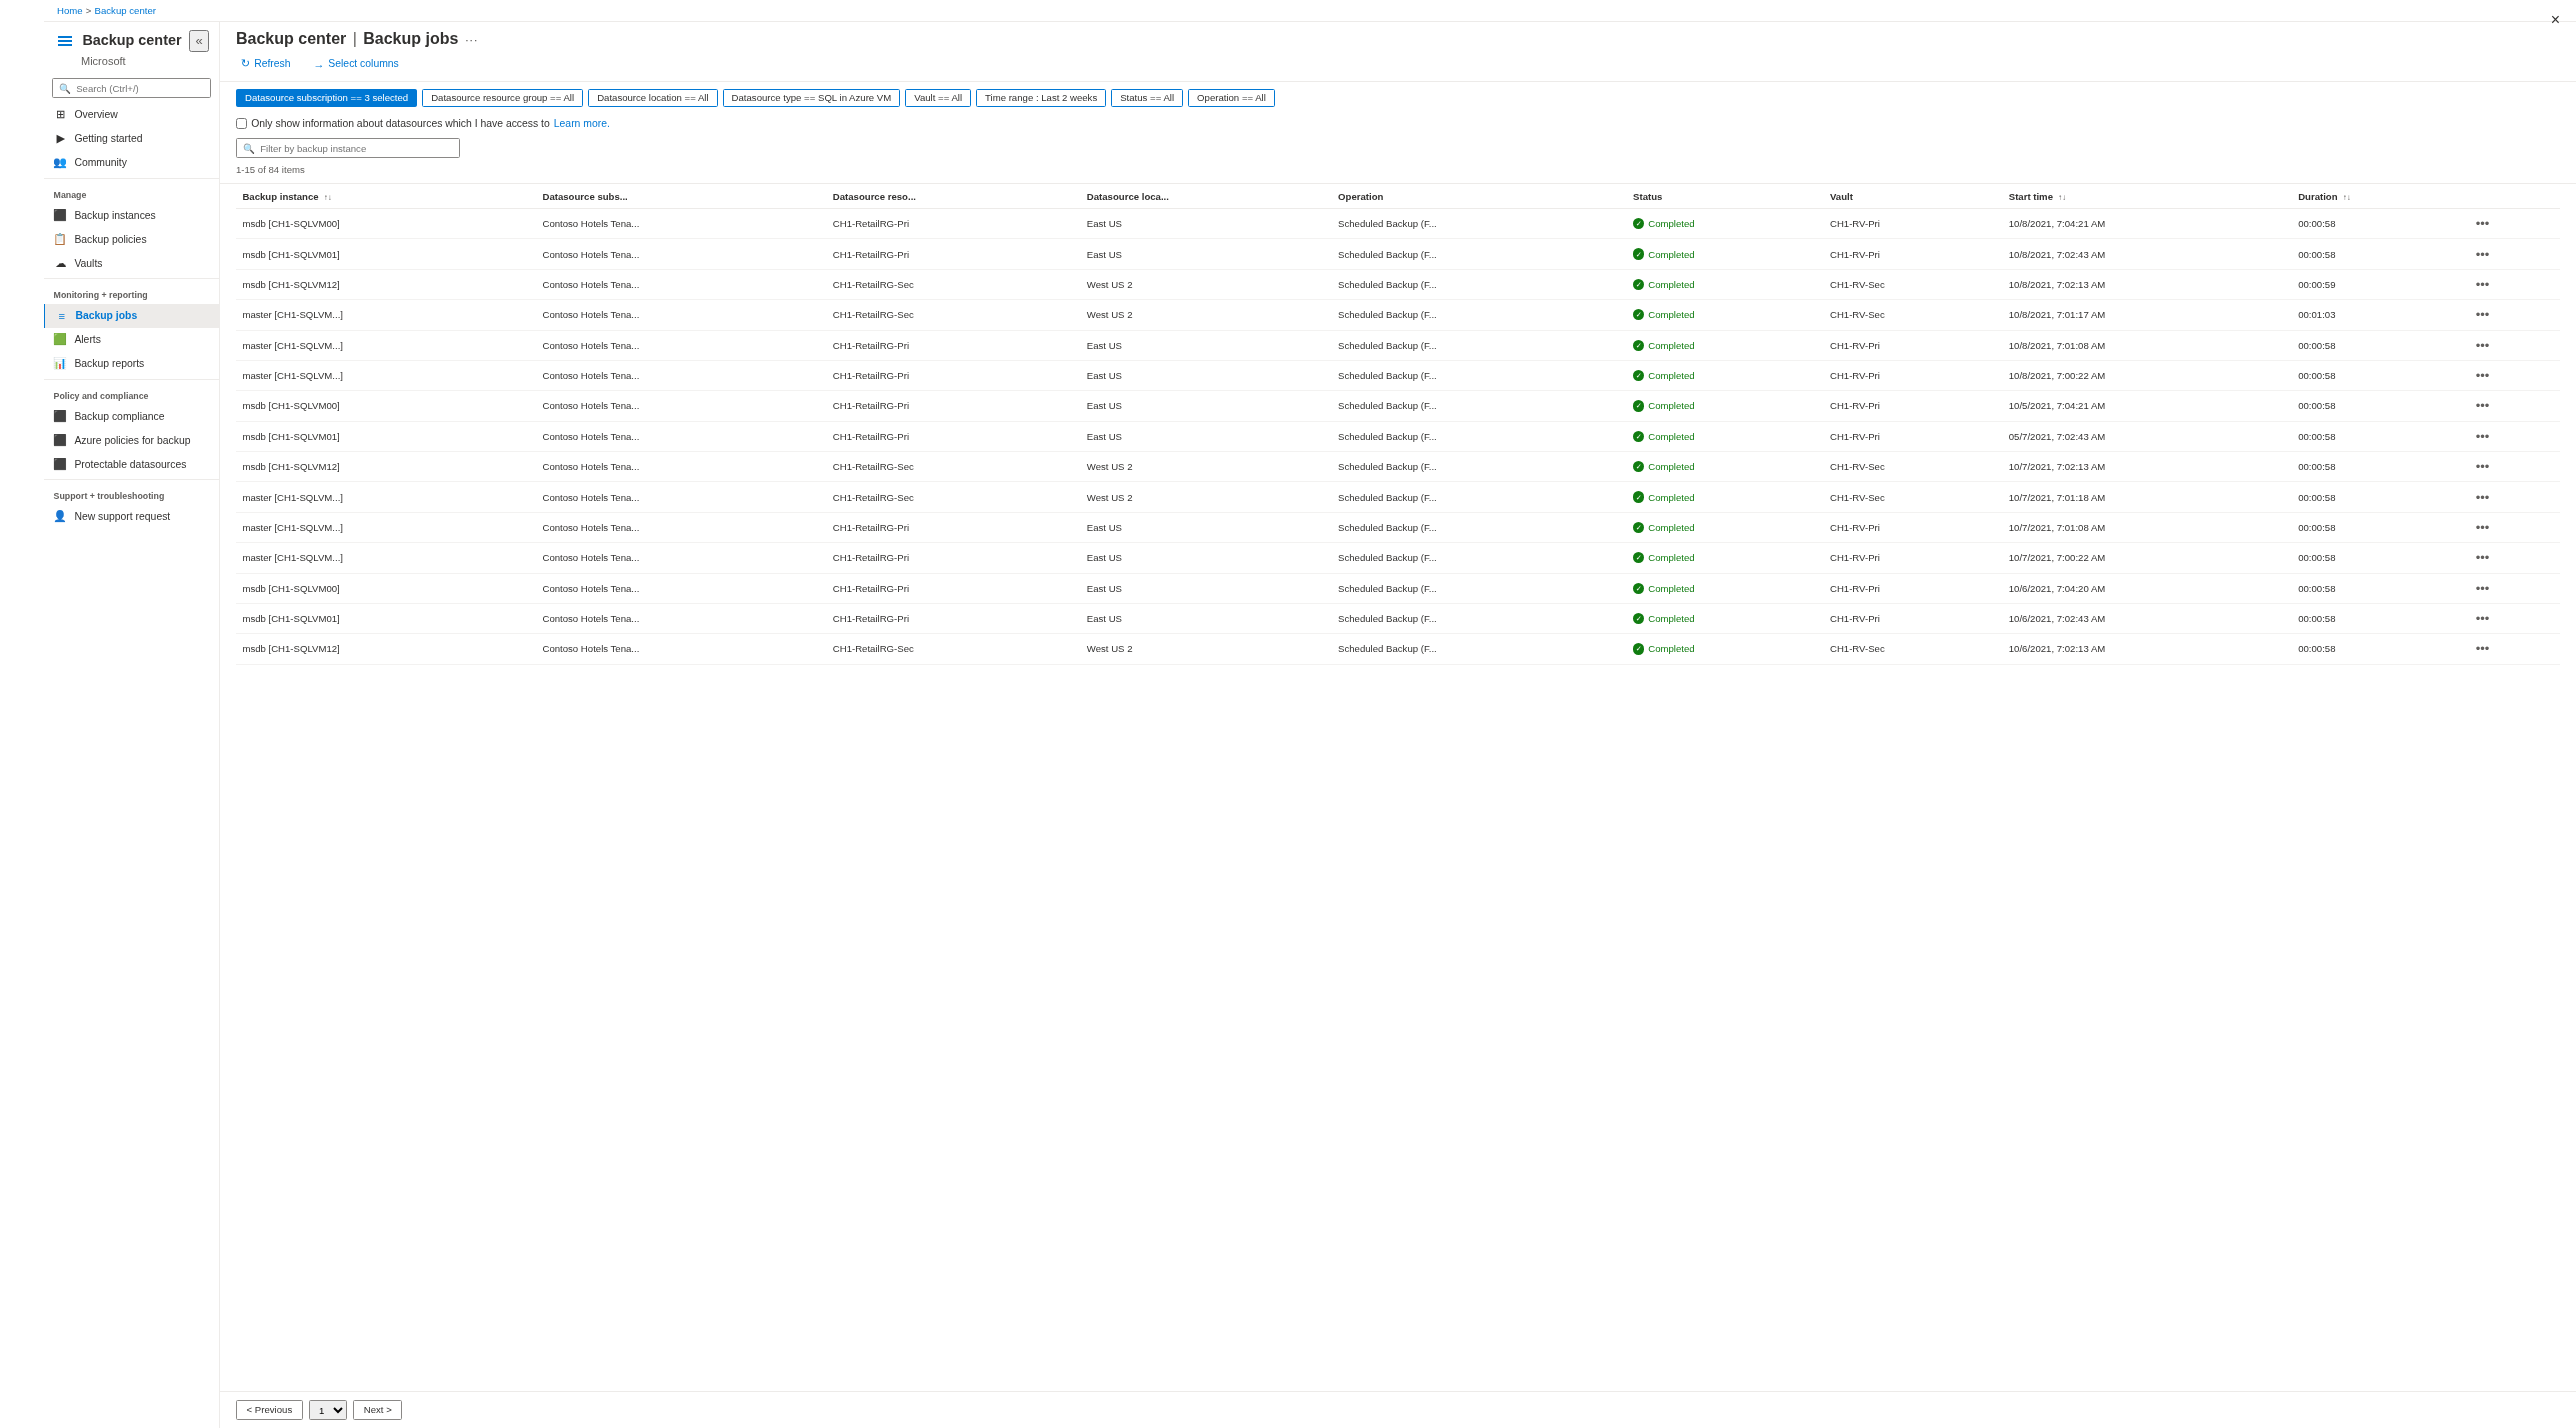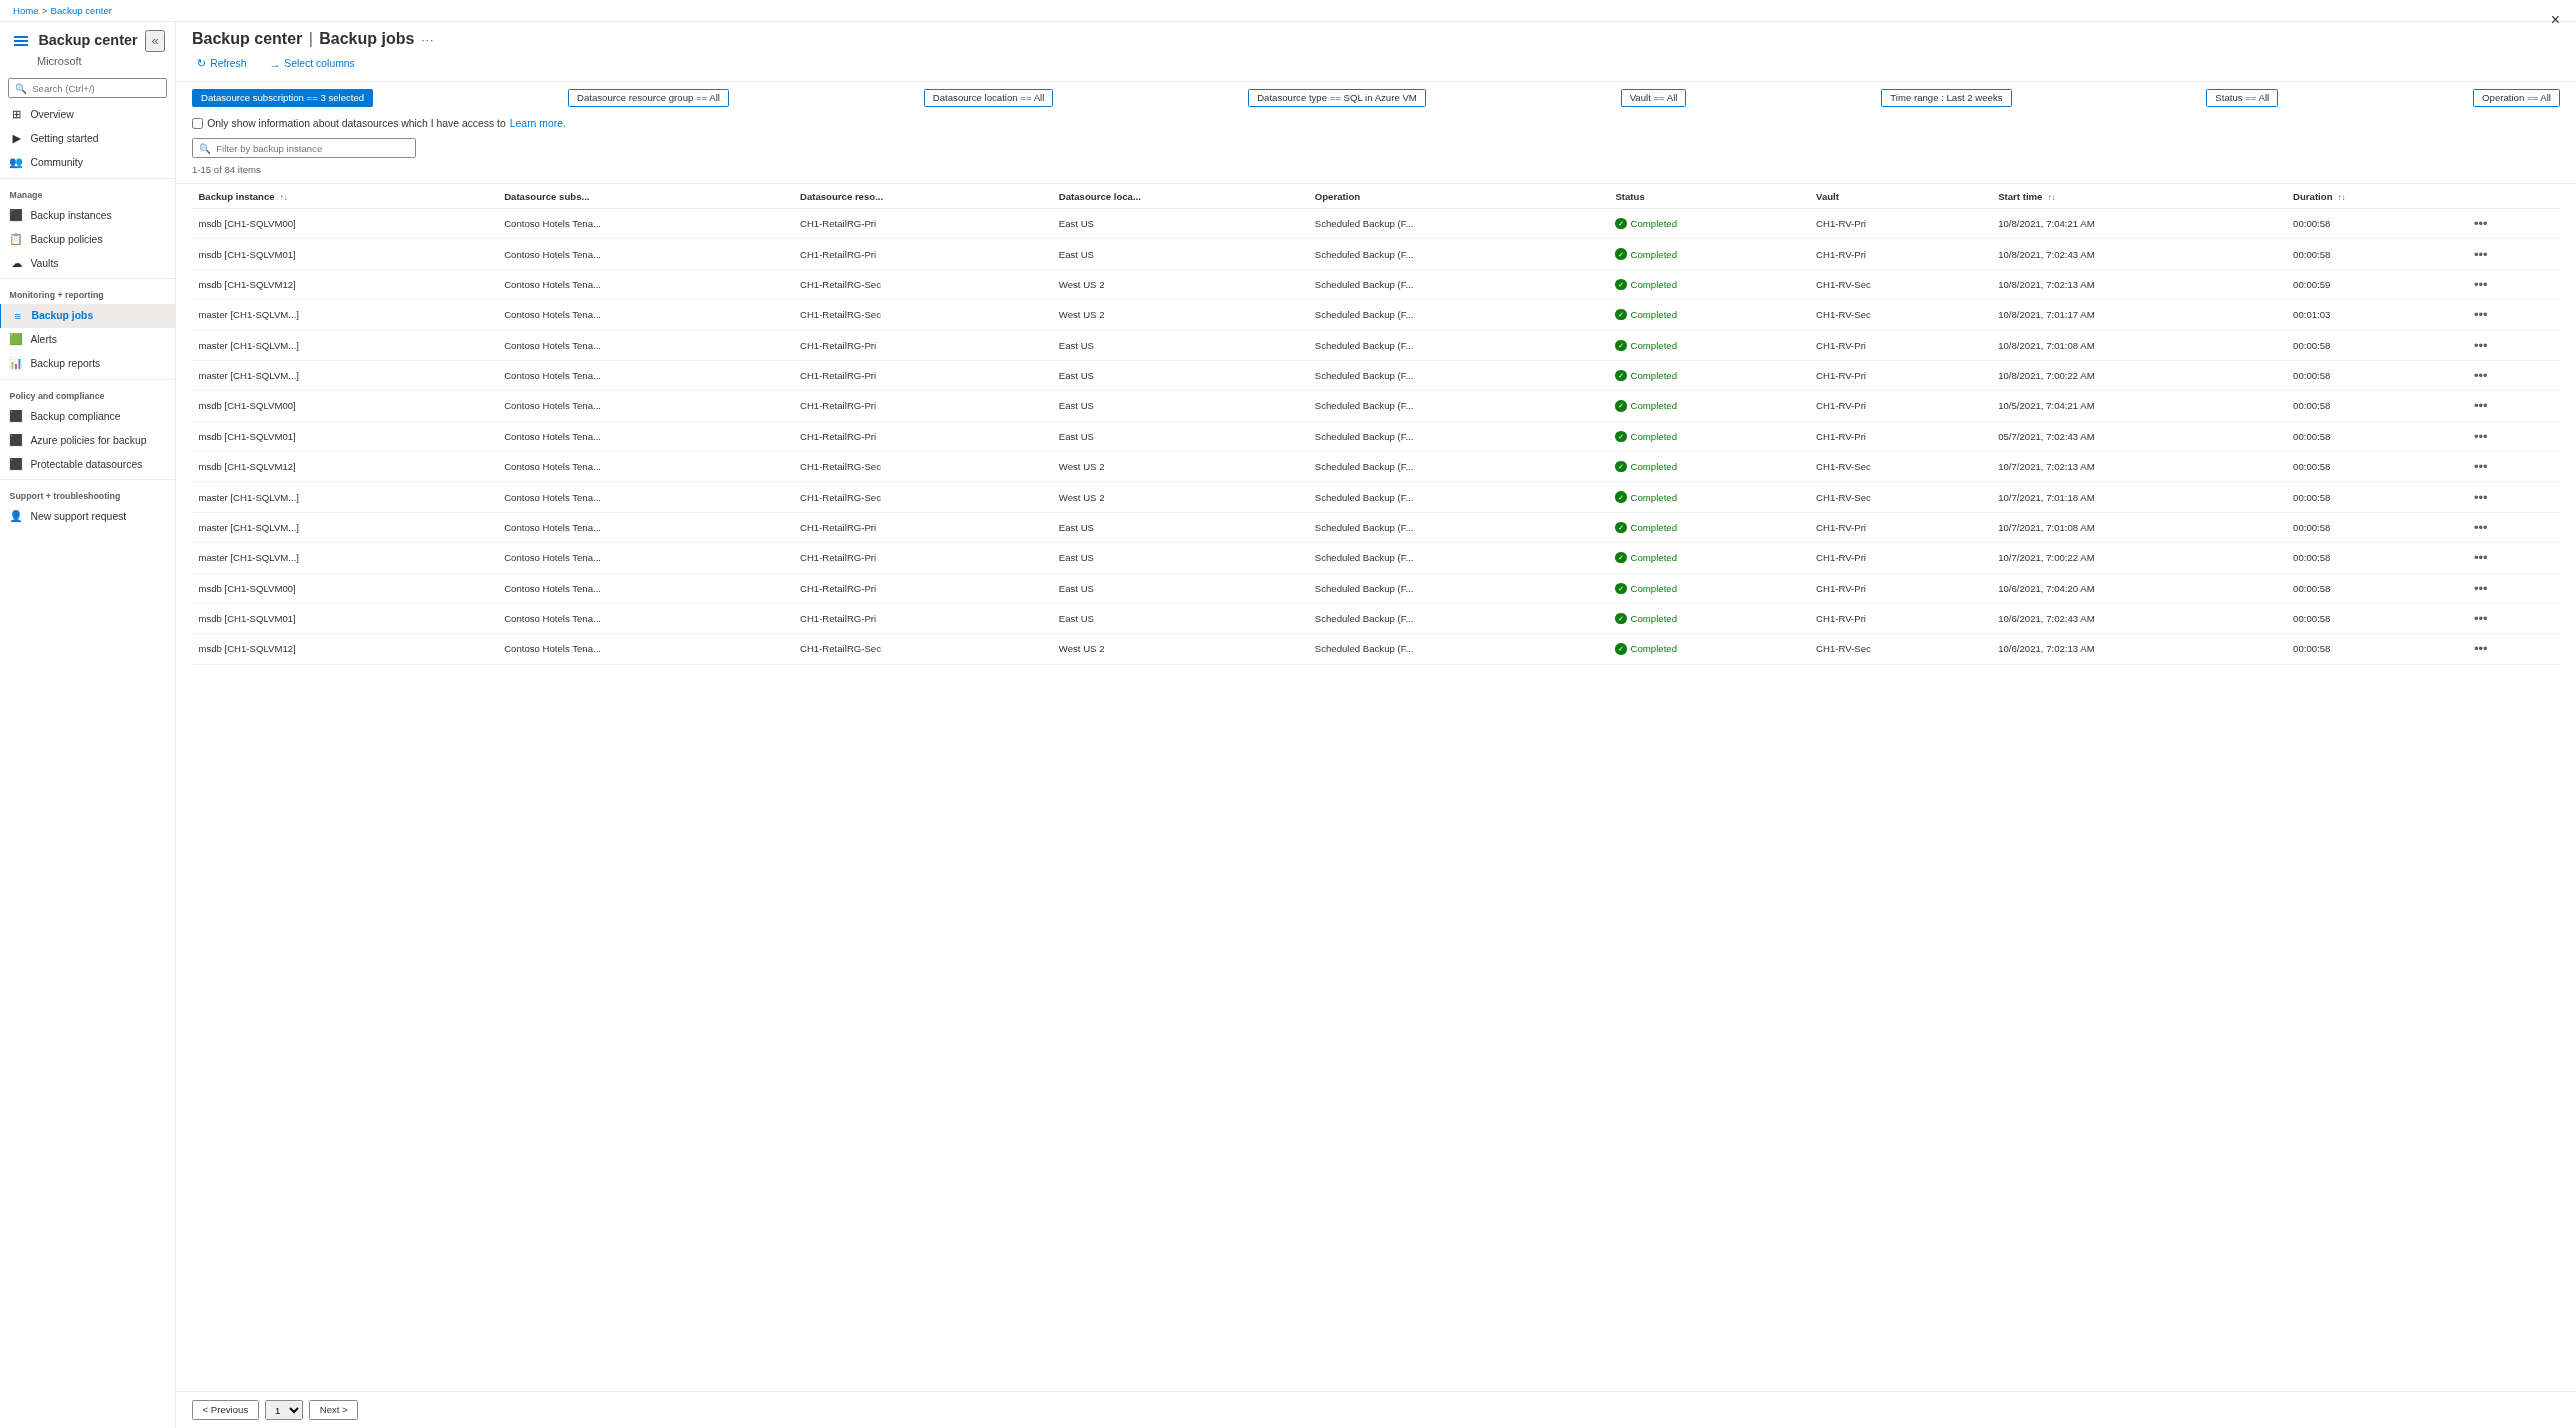--- a/index.html
+++ b/index.html
@@ -1,19 +1,19 @@
 <!DOCTYPE html>
 <html style="font-size:13px"><head>
   <meta charset="utf-8">
   <style>
     * { box-sizing: border-box; margin: 0; padding: 0; }
     body { font-family: 'Segoe UI', sans-serif; font-size: 10.4px; background: #fff; color: #323130; }
 
     
-    .app-container { display: flex; flex-direction: column; height: 100vh; overflow: hidden; }
+    .app-container { display: flex; flex-direction: column; height: 100vh; overflow: hidden; margin-left: 44px; }
     .breadcrumb-bar { display: flex; align-items: center; padding: 4.8px 13px; font-size: 9.6px; color: #0078d4; background: #fff; border-bottom: 0.8px solid #edebe9; }
     .breadcrumb-bar span { color: #605e5c; margin: 0 3.2px; }
     .breadcrumb-bar a { color: #0078d4; text-decoration: none; cursor: pointer; }
     .main-layout { display: flex; flex: 1; overflow: hidden; }
 
     
     .sidebar { width: 176px; min-width: 176px; background: #fff; border-right: 0.8px solid #edebe9; display: flex; flex-direction: column; overflow-y: auto; }
     .sidebar-header { padding: 8px 9.6px 3.2px; display: flex; align-items: center; gap: 6.4px; }
     .sidebar-header-icon { width: 22.4px; height: 22.4px; display: flex; align-items: center; justify-content: center; }
     .sidebar-title { font-size: 14.4px; font-weight: 600; color: #323130; line-height: 1.2; }
@@ -29,21 +29,21 @@
 
     
     .content { flex: 1; overflow: hidden; display: flex; flex-direction: column; }
     .content-header { padding: 8px 16px 0; border-bottom: 0.8px solid #edebe9; }
     .content-title { font-size: 16px; font-weight: 600; color: #323130; display: flex; align-items: center; gap: 6.4px; }
     .toolbar { display: flex; align-items: center; gap: 13px; padding: 6.4px 0 8px; }
     .toolbar-btn { display: flex; align-items: center; gap: 4px; cursor: pointer; color: #0078d4; font-size: 10.4px; background: none; border: none; padding: 3.2px 4.8px; }
 
     
     .filters-area { padding: 6.4px 16px; border-bottom: 0.8px solid #edebe9; }
-    .filter-row { display: flex; flex-wrap: wrap; gap: 14px; margin-bottom: 4.8px; justify-content: space-between; }
+    .filter-row { display: flex; flex-wrap: wrap; gap: 5px; margin-bottom: 4.8px; }
     .filter-pill { display: flex; align-items: center; border: 0.8px solid #0078d4; border-radius: 1.6px; padding: 2.4px 8px; font-size: 9.6px; cursor: pointer; color: #323130; background: #fff; white-space: nowrap; }
     .filter-pill.active { background: #0078d4; color: #fff; }
     .checkbox-row { display: flex; align-items: center; gap: 4px; padding: 6.4px 0 3.2px; }
     .checkbox-row input[type=checkbox] { width: 11.2px; height: 11.2px; }
     .checkbox-row label { font-size: 10.4px; color: #323130; }
     .learn-more { color: #0078d4; text-decoration: none; text-align: center; }
     .filter-search { margin: 6.4px 0 3.2px; }
     .filter-search-input { display: flex; align-items: center; border: 0.8px solid #8a8886; border-radius: 1.6px; padding: 3.2px 6.4px; gap: 4.8px; width: 224px; }
     .filter-search-input input { border: none; outline: none; font-size: 9.6px; flex: 1; color: #323130; }
     .items-count { font-size: 9.6px; color: #605e5c; padding: 3.2px 0 1.6px; }

